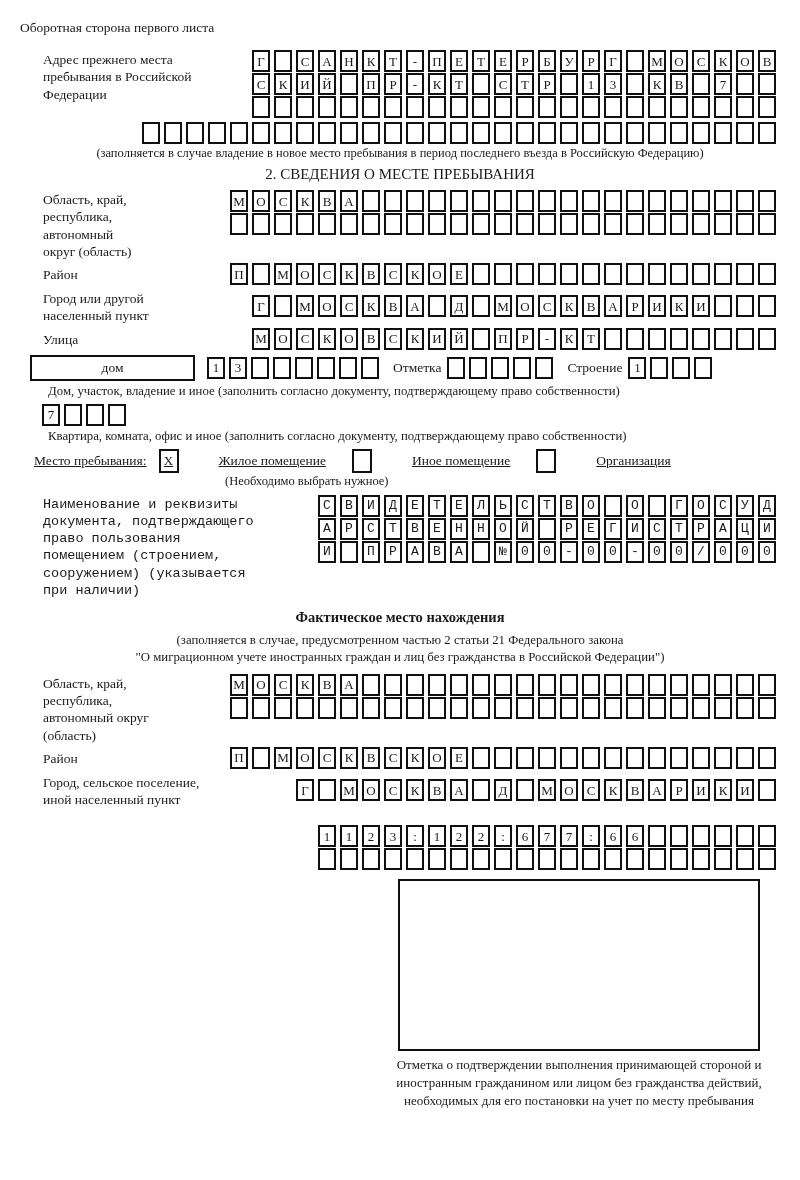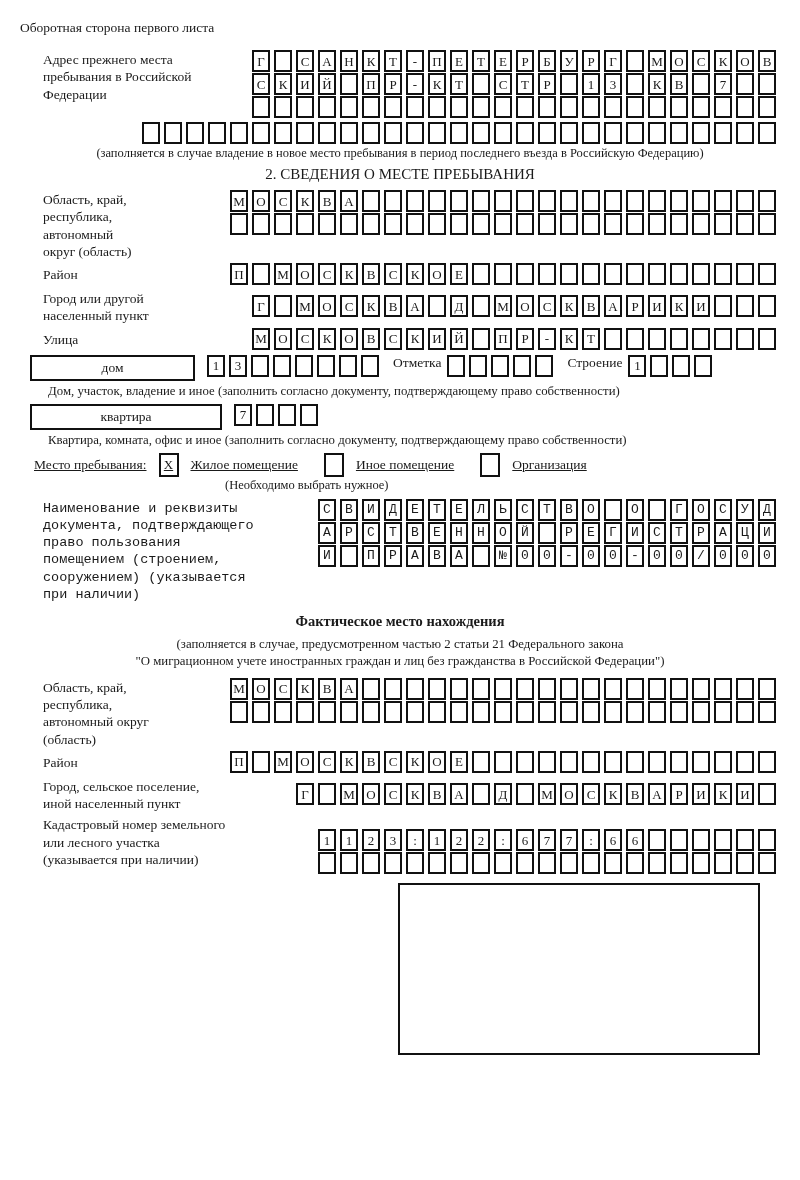--- a/index.html
+++ b/index.html
@@ -20,34 +20,34 @@
   .cell {
     flex: 0 0 auto; width: 18px; height: 22px;
     border: 2px solid #111; margin-right: 4px;
     display: flex; align-items: center; justify-content: center;
     font-size: 13px; line-height: 1; overflow: hidden;
   }
   .fullrow { margin: 1px 0 2px 0; justify-content: flex-end; }
   .caption { font-size: 12.5px; text-align: center; margin: 2px 0 4px; }
   .caption-left { font-size: 12.8px; margin: 1px 0 5px 28px; }
   .sec-title { text-align: center; font-weight: normal; font-size: 15px; margin: 5px 0 7px; }
-  .houserow { display: flex; margin: 4px 0 3px 10px; }
+  .houserow { display: flex; align-items: center; margin: 4px 0 3px 10px; }
   .labelbox {
     border: 2px solid #111; height: 26px;
     display: flex; align-items: center; justify-content: center;
   }
   .inline-lbl { margin: 0 6px 0 10px; white-space: nowrap; }
   .presence { display: flex; align-items: center; margin: 5px 0 1px; text-decoration: underline; }
   .pres-lbl { margin-left: 14px; }
   .cbox {
     flex: 0 0 auto; width: 20px; height: 24px;
     border: 2px solid #111; margin: 0 12px 0 12px;
     display: flex; align-items: center; justify-content: center; font-size: 13px;
   }
-  .opt-lbl { margin-right: 14px; }
+  .opt-lbl { margin-right: 14px; margin-left: 28px; }
   .pres-note { font-size: 12.5px; margin: 1px 0 5px 205px; }
   .act-title { text-align: center; font-weight: bold; font-size: 14.5px; margin: 10px 0 6px; }
   .act-note { font-size: 12.8px; text-align: center; line-height: 1.35; }
   .stamp-wrap { display: flex; justify-content: flex-end; margin-top: 8px; }
   .stamp-col { width: 402px; display: flex; flex-direction: column; align-items: center; }
   .stamp-box { width: 362px; height: 172px; border: 2px solid #111; margin-bottom: 5px; }
   .stamp-note { font-size: 13px; text-align: center; line-height: 1.38; }
   .mt6 { margin-top: 6px; font-family: Liberation Mono, monospace; }
   .pt14 { padding-top: 14px; }
 </style>
@@ -355,21 +355,20 @@
   <div class="cellrow" style="margin:0">
       <span class="cell">1</span>
       <span class="cell"></span>
       <span class="cell"></span>
       <span class="cell"></span>
     </div>
 </div>
 <div class="caption-left">Дом, участок, владение и иное (заполнить согласно документу, подтверждающему право собственности)</div>
 
 <div class="houserow">
-  <div class="labelbox" style="width:192px">квартира</div>
   <div class="cellrow" style="margin:0 0 0 12px">
       <span class="cell">7</span>
       <span class="cell"></span>
       <span class="cell"></span>
       <span class="cell"></span>
     </div>
 </div>
 <div class="caption-left">Квартира, комната, офис и иное (заполнить согласно документу, подтверждающему право собственности)</div>
 
 <div class="presence">
@@ -579,21 +578,20 @@
         <span class="cell">Р</span>
         <span class="cell">И</span>
         <span class="cell">К</span>
         <span class="cell">И</span>
         <span class="cell"></span>
       </div>
   </div>
 </div>
 
 <div class="field">
-  <div class="lbl" style="width:190px">Кадастровый номер земельного или лесного участка (указывается при наличии)</div>
   <div class="cells pt14">
     <div class="cellrow">
         <span class="cell">1</span>
         <span class="cell">1</span>
         <span class="cell">2</span>
         <span class="cell">3</span>
         <span class="cell">:</span>
         <span class="cell">1</span>
         <span class="cell">2</span>
         <span class="cell">2</span>
@@ -633,14 +631,15 @@
         <span class="cell"></span>
         <span class="cell"></span>
         <span class="cell"></span>
       </div>
   </div>
 </div>
 
 <div class="stamp-wrap">
   <div class="stamp-col">
     <div class="stamp-box"></div>
+    <div class="stamp-note">Отметка о подтверждении выполнения принимающей стороной и иностранным гражданином или лицом без гражданства действий, необходимых для его постановки на учет по месту пребывания</div>
   </div>
 </div>
 
 </body></html>

